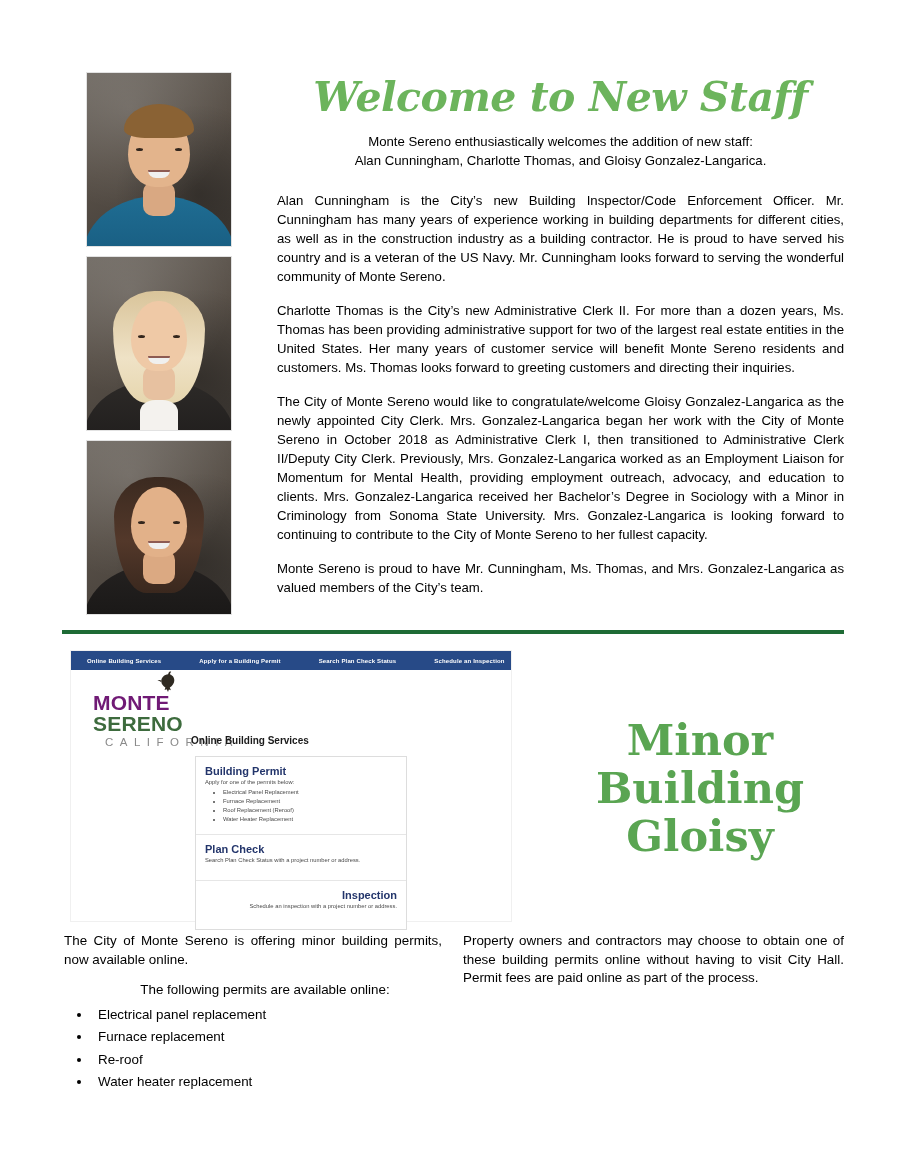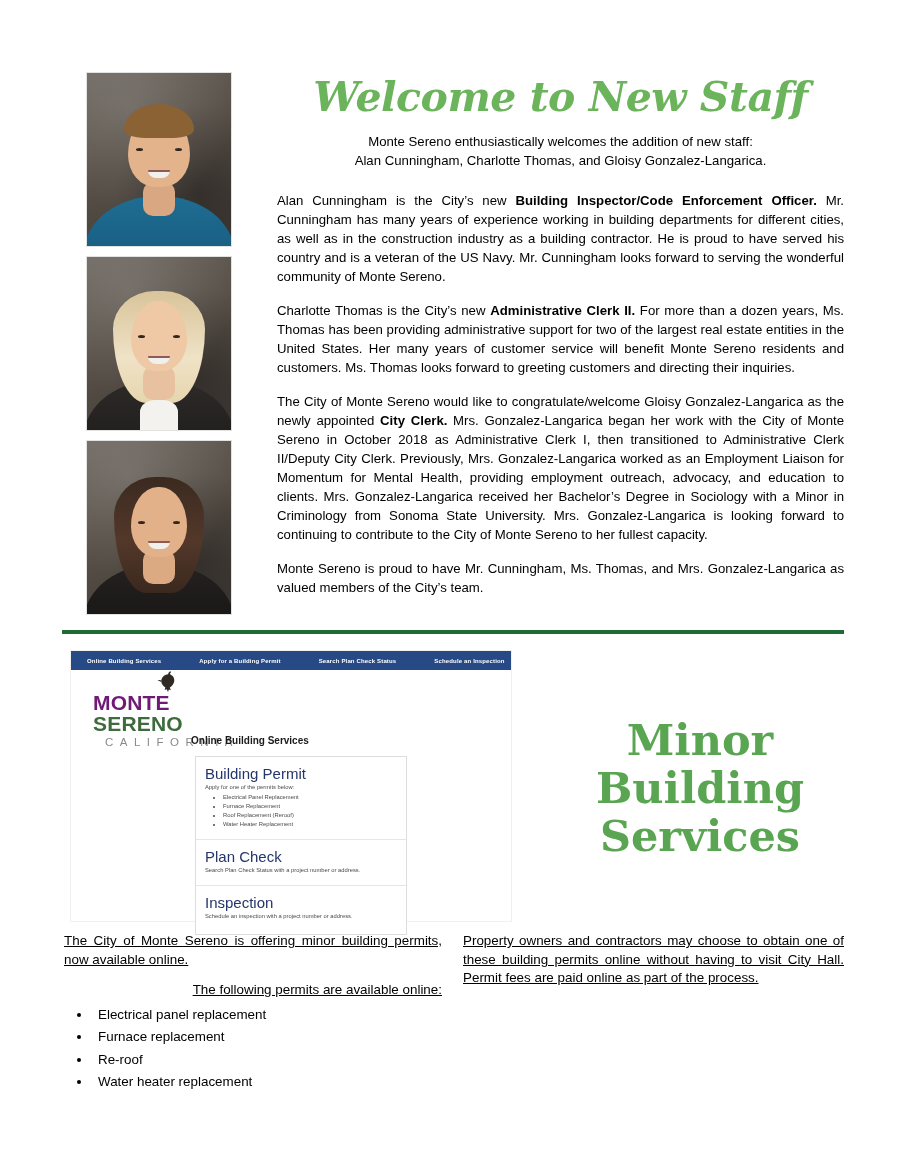--- a/index.html
+++ b/index.html
@@ -142,21 +142,21 @@
     margin: 0 0 20px 0;
   }
   .intro div { white-space: nowrap; text-align: center; }
 
   .body-para {
     font-size: 13.2px;
     line-height: 1.44;
     text-align: justify;
     margin: 0 0 15px 0;
   }
-  .body-para b { font-weight: bold; }
+  .body-para b { font-weight: normal; }
 
   
   .divider {
     position: absolute;
     left: 62px; top: 630px;
     width: 782px; height: 4px;
     background: #1e6b35;
   }
 
   
@@ -230,39 +230,39 @@
     border: 1px solid #dddddd;
     background: #ffffff;
   }
   .card {
     padding: 8px 9px 10px 9px;
     border-bottom: 1px solid #e6e6e6;
   }
   .card:last-child { border-bottom: none; }
   .card-title {
     color: #23356b;
-    font-weight: normal;
-    font-size: 15px;
+    font-weight: bold;
+    font-size: 11px;
     margin-bottom: 2px;
   }
   .card-sub {
     color: #4a4a4a;
     font-size: 5.8px;
     line-height: 1.35;
   }
   .card-list {
     margin: 1px 0 0 0;
     padding-left: 18px;
     color: #4a4a4a;
     font-size: 5.8px;
     line-height: 1.55;
   }
   .card-list li { list-style: disc; }
   .card.plan { min-height: 46px; }
-  .card.insp { min-height: 48px; }
+  .card.insp { min-height: 48px; text-align: right; }
 
   
   .permits-heading {
     position: absolute;
     left: 540px; top: 716px;
     width: 320px;
     text-align: center;
     font-family: "DejaVu Serif", serif;
     font-weight: bold;
     font-size: 43px;
@@ -280,24 +280,23 @@
   .bottom-right {
     position: absolute;
     left: 463px; top: 932px;
     width: 381px;
   }
   .bp {
     font-size: 13.4px;
     line-height: 1.38;
     text-align: justify;
     margin: 0 0 12px 0;
-    text-decoration: underline;
   }
   .bp.last { margin-bottom: 0; text-align: left; }
-  .bp.lead-in { margin-bottom: 4px; text-align: right; margin-left: 24px; }
+  .bp.lead-in { margin-bottom: 4px; text-align: center; margin-left: 24px; }
   .permit-list {
     margin: 0;
     padding-left: 28px;
     font-size: 13.4px;
     line-height: 1.68;
   }
   .permit-list li { list-style: disc; padding-left: 6px; }
   .url-line { text-align: left; }
 </style>
 </head>
@@ -410,21 +409,21 @@
       <div class="card-title">Inspection</div>
       <div class="card-sub">Schedule an inspection with a project number or address.</div>
     </div>
 
   </div>
 </div>
 
 <div class="permits-heading">
   <div>Minor</div>
   <div>Building</div>
-  <div>Services</div>
+  <div>Gloisy</div>
 </div>
 
 <div class="bottom-left">
   <p class="bp">The City of Monte Sereno is offering minor building permits, now available online.</p>
   <p class="bp lead-in">The following permits are available online:</p>
   <ul class="permit-list">
     <li>Electrical panel replacement</li>
     <li>Furnace replacement</li>
     <li>Re-roof</li>
     <li>Water heater replacement</li>

